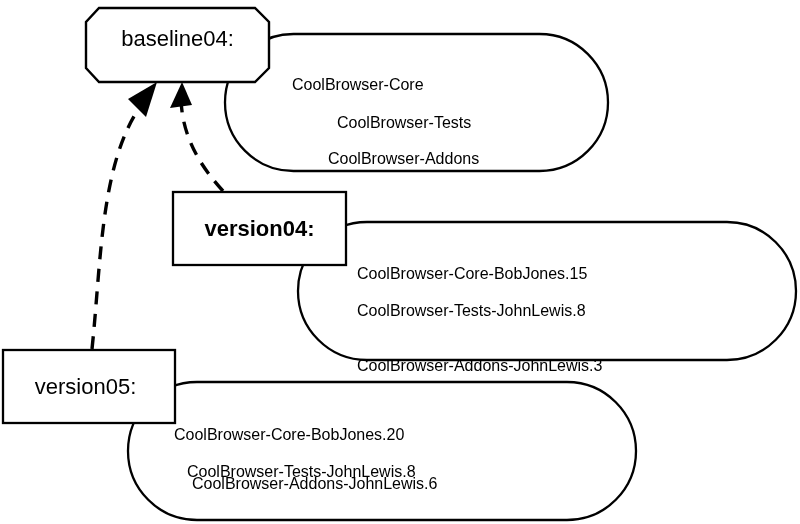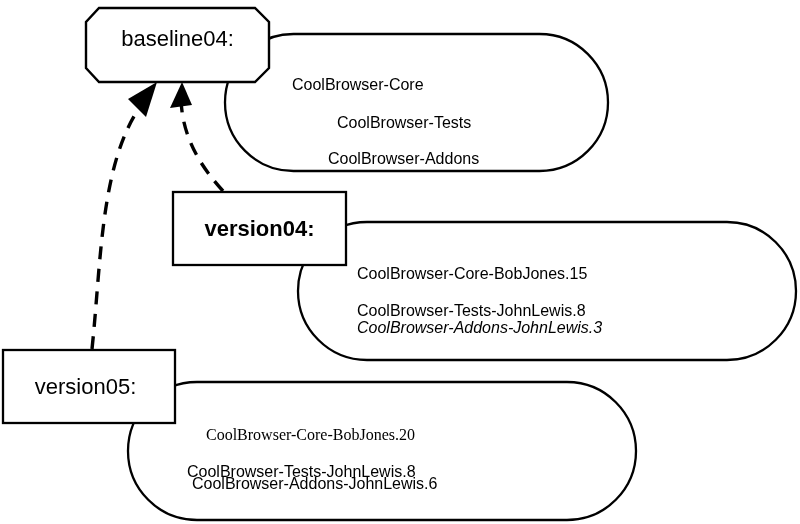--- a/index.html
+++ b/index.html
@@ -46,23 +46,23 @@
   
   .lbl-v05 { left: 3px; top: 350px; width: 165px; height: 73px; }
 
   
   .bl-line0 { left: 292px; top: 53px; }
   .bl-line1 { left: 337px; top: 91px; }
   .bl-line2 { left: 328px; top: 127px; }
   
   .v04-line0 { left: 357px; top: 242px; }
   .v04-line1 { left: 357px; top: 279px; }
-  .v04-line2 { left: 357px; top: 296px; font-style: italic; }
+  .v04-line2 { left: 357px; top: 334px; }
   
-  .v05-line0 { left: 206px; top: 403px; font-family: Liberation Serif, serif; }
+  .v05-line0 { left: 174px; top: 403px; }
   .v05-line1 { left: 187px; top: 440px; }
   .v05-line2 { left: 192px; top: 452px; }
 </style>
 </head>
 <body>
 
 <div class="canvas">
 
   <svg class="shapes" viewBox="0 0 800 524">
 

